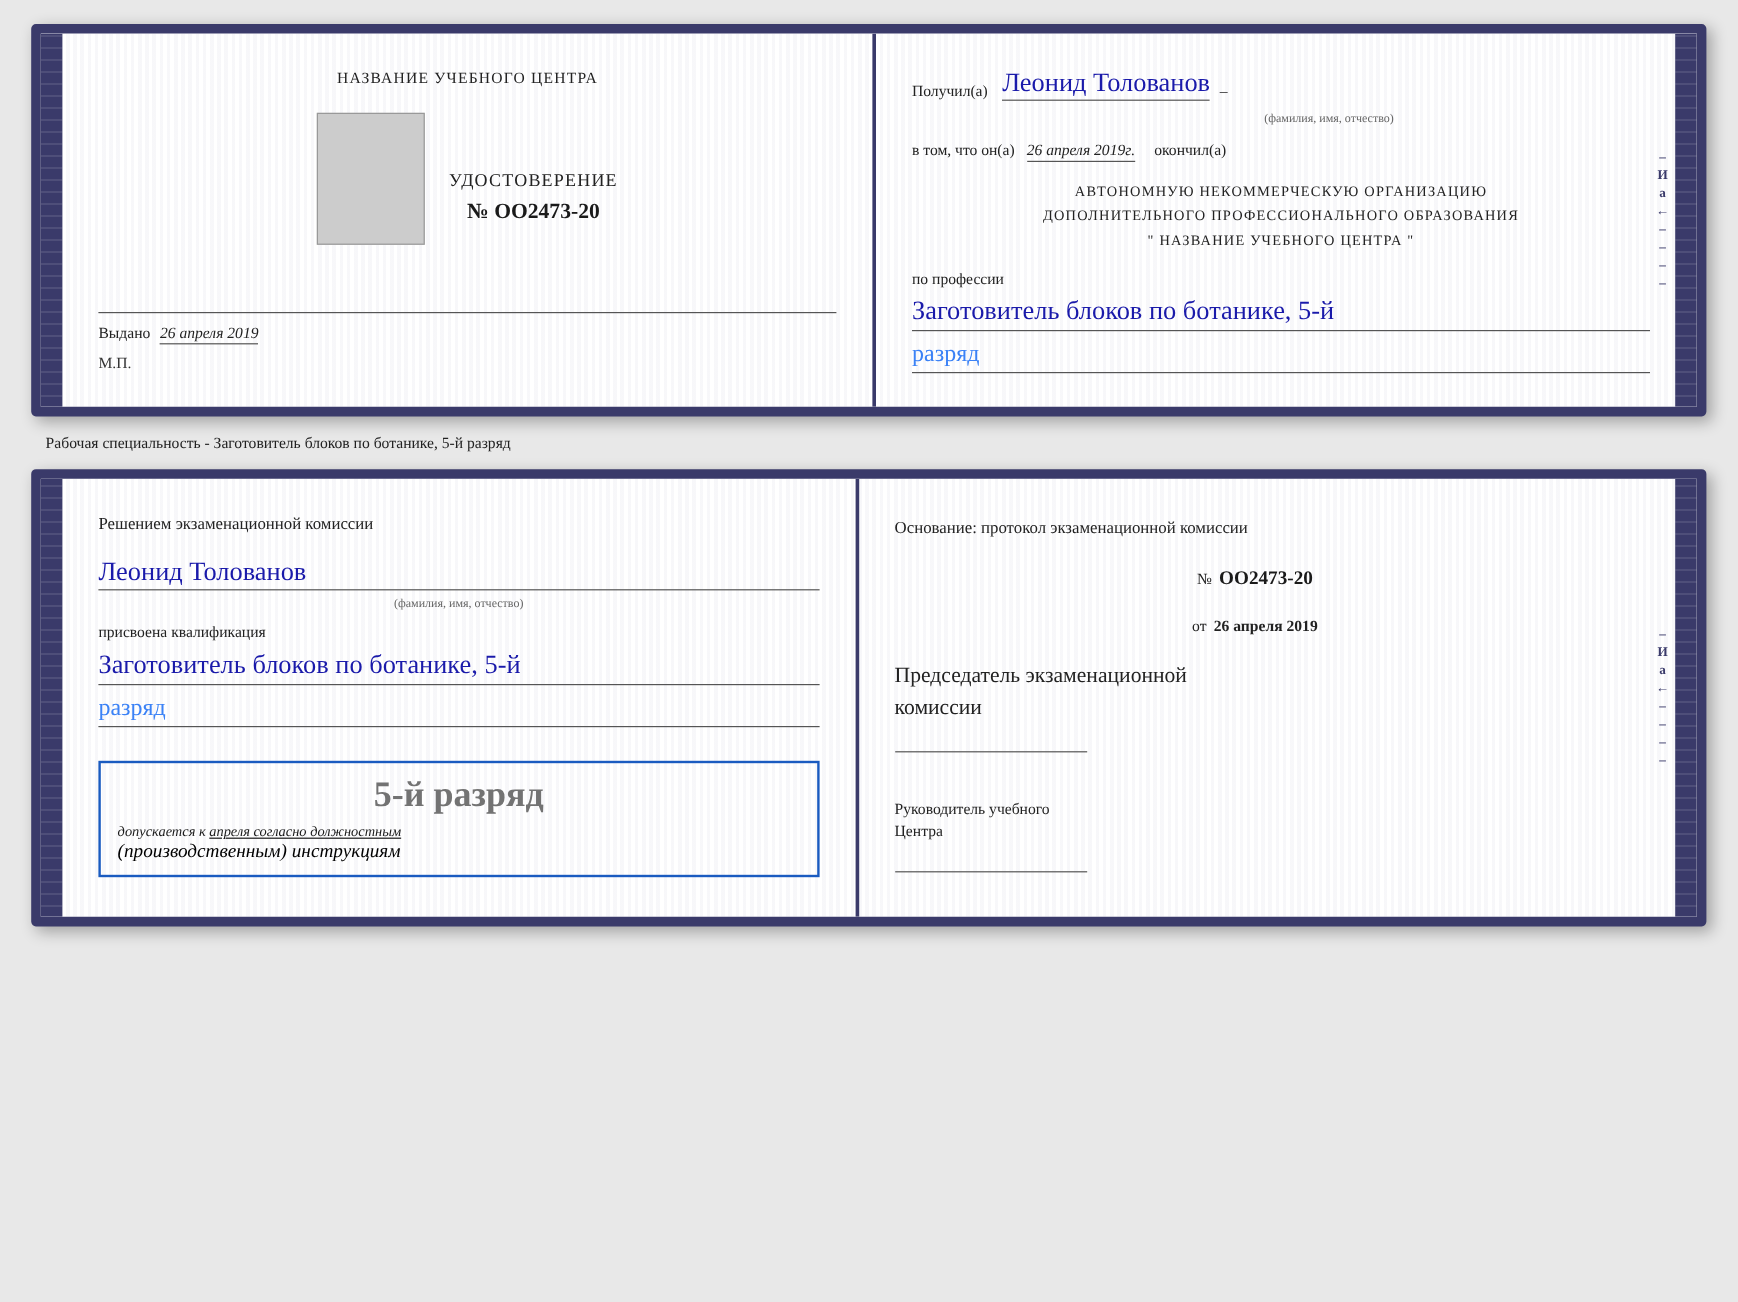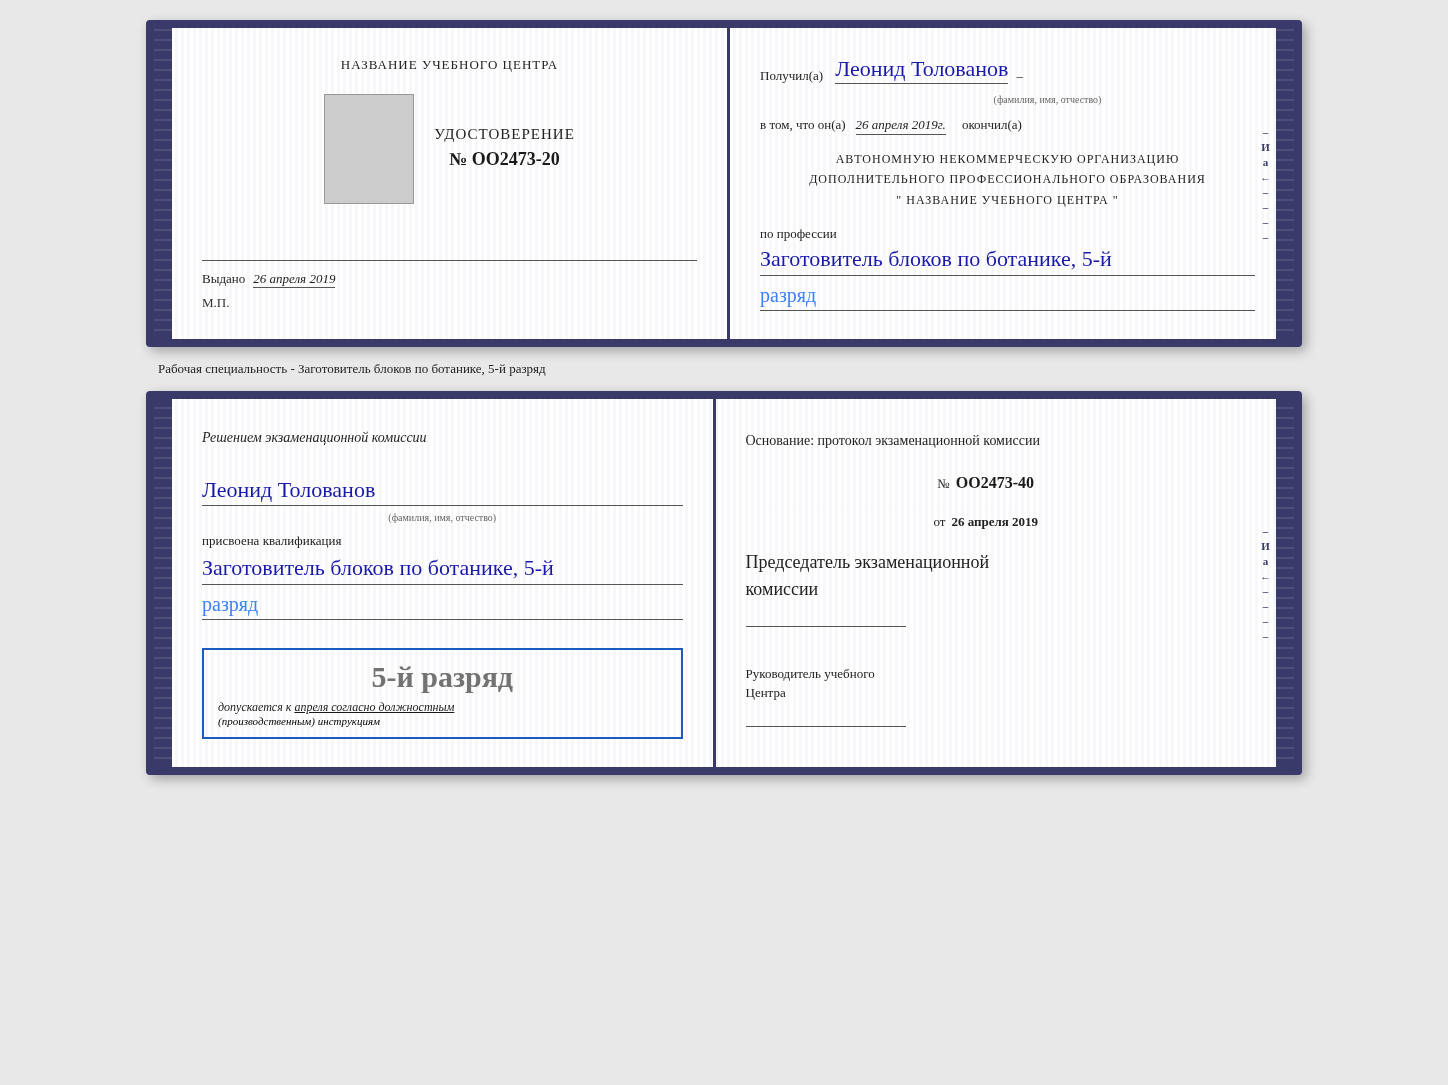--- a/index.html
+++ b/index.html
@@ -4,21 +4,21 @@
   <style>
     * { box-sizing: border-box; margin: 0; padding: 0; }
     body {
       background: #e8e8e8;
       font-family: 'Times New Roman', Times, serif;
       padding: 20px;
       min-width: 1448px;
     }
 
     .page-container {
-      width: 1156px;
+      width: 1396px;
       margin: 0 auto;
     }
 
     
     .document-card {
       background: #fff;
       border: 8px solid #3a3a6a;
       border-radius: 4px;
       display: flex;
       position: relative;
@@ -259,21 +259,21 @@
     <div class="doc-side-strip"></div>
 
     <div class="doc-content-wrapper">
 
       <div class="doc-left">
         <div class="top-left-content">
           <div class="center-text" style="width:100%">
             <div class="section-title">НАЗВАНИЕ УЧЕБНОГО ЦЕНТРА</div>
           </div>
 
-          <div style="display:flex; gap:20px; align-items:flex-start; margin: 20px 0;">
+          <div style="display:flex; gap:20px; align-items:center; margin: 20px 0;">
             <div class="photo-box"></div>
             <div style="flex:1; text-align:center; padding-top:30px;">
               <div class="section-title" style="font-size:15px; margin-bottom:4px;">УДОСТОВЕРЕНИЕ</div>
               <div class="bold-num center-text">№ OO2473-20</div>
             </div>
           </div>
 
           <div style="width:100%; margin-top:auto;">
             <hr class="sep-line">
             <div style="margin-top: 8px;">
@@ -340,21 +340,21 @@
 
   <div class="spec-text" style="margin: 12px 12px;">Рабочая специальность - Заготовитель блоков по ботанике, 5-й разряд</div>
 
   <div class="document-card bottom-document">
     <div class="doc-side-strip"></div>
 
     <div class="doc-content-wrapper">
 
       <div class="doc-left">
 
-        <div style="font-size:14px; color:#222; line-height:1.6; text-align:justify; margin-bottom:22px;font-style:italic;">
+        <div style="font-size:14px; color:#222; line-height:1.6; text-align:justify; margin-bottom:8px;">
           <span>Решением экзаменационной комиссии</span>
         </div>
 
         <div class="person-name-block" style="border-bottom:1px solid #555; padding-bottom:2px; display:inline-block; width:100%;">
           <span class="handwritten-lg">Леонид Толованов</span>
         </div>
         <span class="sub-label" style="border-top:none; font-size:10px; color:#666; display:block; margin-bottom:10px;">(фамилия, имя, отчество)</span>
 
         <div style="font-size:13px; color:#222; margin-bottom:6px;">
           <span>присвоена квалификация</span>
@@ -364,33 +364,33 @@
           <span class="handwritten-lg">Заготовитель блоков по ботанике, 5-й</span>
         </div>
         <div style="border-bottom:1px solid #555; padding-bottom:3px; margin-bottom:14px;">
           <span class="handwritten">разряд</span>
         </div>
 
         
         <div class="stamp-box">
           <div class="stamp-title">5-й разряд</div>
           <div class="stamp-sub"><span>допускается к </span><span style="text-decoration:underline; font-style:italic;">апреля согласно должностным</span></div>
-          <div style="font-style:italic; font-size:11px;">(производственным) инструкциям</div>
+          <div style="font-style:italic; font-size:16px;">(производственным) инструкциям</div>
         </div>
 
       </div>
 
       <div class="doc-right" style="padding-right:50px;">
 
         <div class="protocol-section">
           <div style="text-align:justify; font-size:14px; margin-bottom:12px;">Основание: протокол экзаменационной комиссии</div>
 
           <div class="no-row">
             <span class="no-label">№</span>
-            <span class="no-value">OO2473-40</span>
+            <span class="no-value">OO2473-20</span>
           </div>
 
           <div class="ot-row">
             <span class="no-label">от</span>
             <span class="no-label" style="font-weight:bold;">26 апреля 2019</span>
           </div>
 
           <div style="margin-bottom:28px;">
             <div style="font-size:18px; line-height:1.5;">
               <span>Председатель экзаменационной</span><br>

